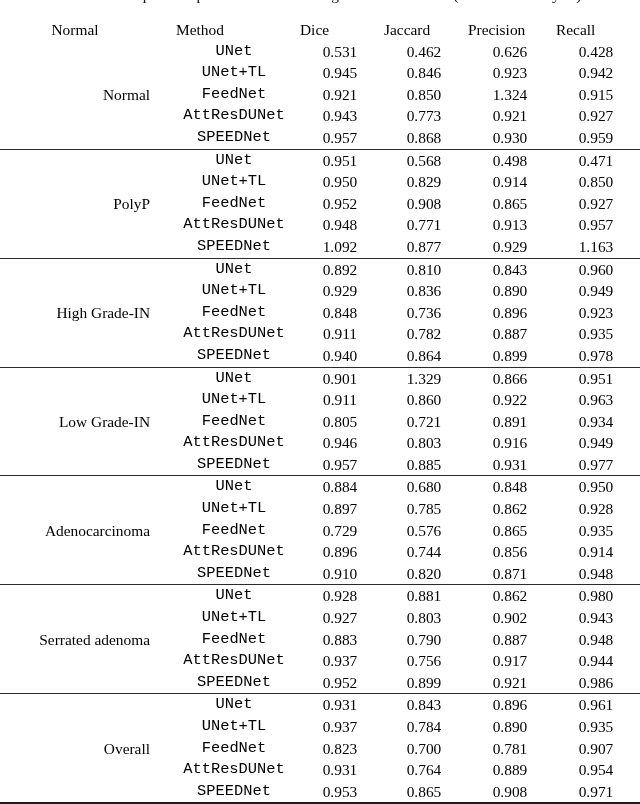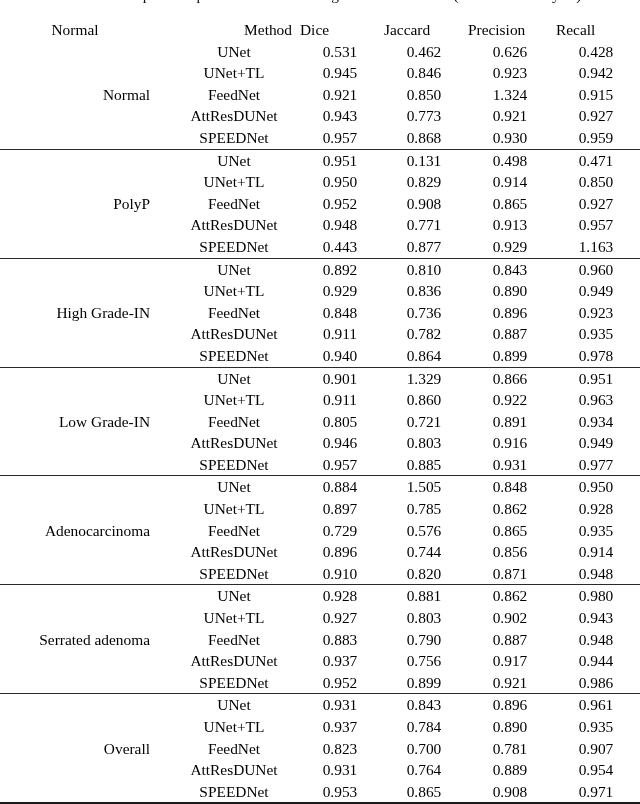--- a/index.html
+++ b/index.html
@@ -85,27 +85,28 @@
     border-bottom: 2.4px solid #1a1a1a;
   }
 
   .cell-class {
     text-align: right;
     padding-right: 26px !important;
   }
   .cell-method {
     text-align: center;
     padding-right: 8px !important;
+    font-family: Liberation Mono, monospace;
   }
   .cell-num {
     text-align: center;
     padding-right: 4px !important;
   }
   .head-class    { text-align: center; padding-right: 26px !important; }
-  .head-method   { text-align: right; padding-right: 8px  !important; }
+  .head-method   { text-align: left; padding-right: 8px  !important; }
   .head-num      { text-align: left; padding-right: 4px  !important; }
 
   .bold { font-weight: bold; }
 </style>
 </head>
 <body>
 
 <div id="caption-strip">
   <div class="caption-text">Table 5: Comparative performance of the segmentation models (class-wise analysis)</div>
 </div>
@@ -166,21 +167,21 @@
         <td class="cell-num bold">0.868</td>
         <td class="cell-num bold">0.930</td>
         <td class="cell-num bold">0.959</td>
       </tr>
     </tbody>
     <tbody class="class-block">
       <tr>
         <td class="cell-class" rowspan="5">PolyP</td>
         <td class="cell-method">UNet</td>
         <td class="cell-num">0.951</td>
-        <td class="cell-num">0.131</td>
+        <td class="cell-num">0.568</td>
         <td class="cell-num">0.498</td>
         <td class="cell-num">0.471</td>
       </tr>
       <tr>
         <td class="cell-method">UNet+TL</td>
         <td class="cell-num">0.950</td>
         <td class="cell-num">0.829</td>
         <td class="cell-num">0.914</td>
         <td class="cell-num">0.850</td>
       </tr>
@@ -193,21 +194,21 @@
       </tr>
       <tr>
         <td class="cell-method">AttResDUNet</td>
         <td class="cell-num">0.948</td>
         <td class="cell-num">0.771</td>
         <td class="cell-num">0.913</td>
         <td class="cell-num">0.957</td>
       </tr>
       <tr>
         <td class="cell-method">SPEEDNet</td>
-        <td class="cell-num bold">0.443</td>
+        <td class="cell-num bold">1.092</td>
         <td class="cell-num bold">0.877</td>
         <td class="cell-num bold">0.929</td>
         <td class="cell-num bold">1.163</td>
       </tr>
     </tbody>
     <tbody class="class-block">
       <tr>
         <td class="cell-class" rowspan="5">High Grade-IN</td>
         <td class="cell-method">UNet</td>
         <td class="cell-num">0.892</td>
@@ -280,21 +281,21 @@
         <td class="cell-num bold">0.885</td>
         <td class="cell-num bold">0.931</td>
         <td class="cell-num bold">0.977</td>
       </tr>
     </tbody>
     <tbody class="class-block">
       <tr>
         <td class="cell-class" rowspan="5">Adenocarcinoma</td>
         <td class="cell-method">UNet</td>
         <td class="cell-num">0.884</td>
-        <td class="cell-num">1.505</td>
+        <td class="cell-num">0.680</td>
         <td class="cell-num">0.848</td>
         <td class="cell-num bold">0.950</td>
       </tr>
       <tr>
         <td class="cell-method">UNet+TL</td>
         <td class="cell-num">0.897</td>
         <td class="cell-num">0.785</td>
         <td class="cell-num">0.862</td>
         <td class="cell-num">0.928</td>
       </tr>

